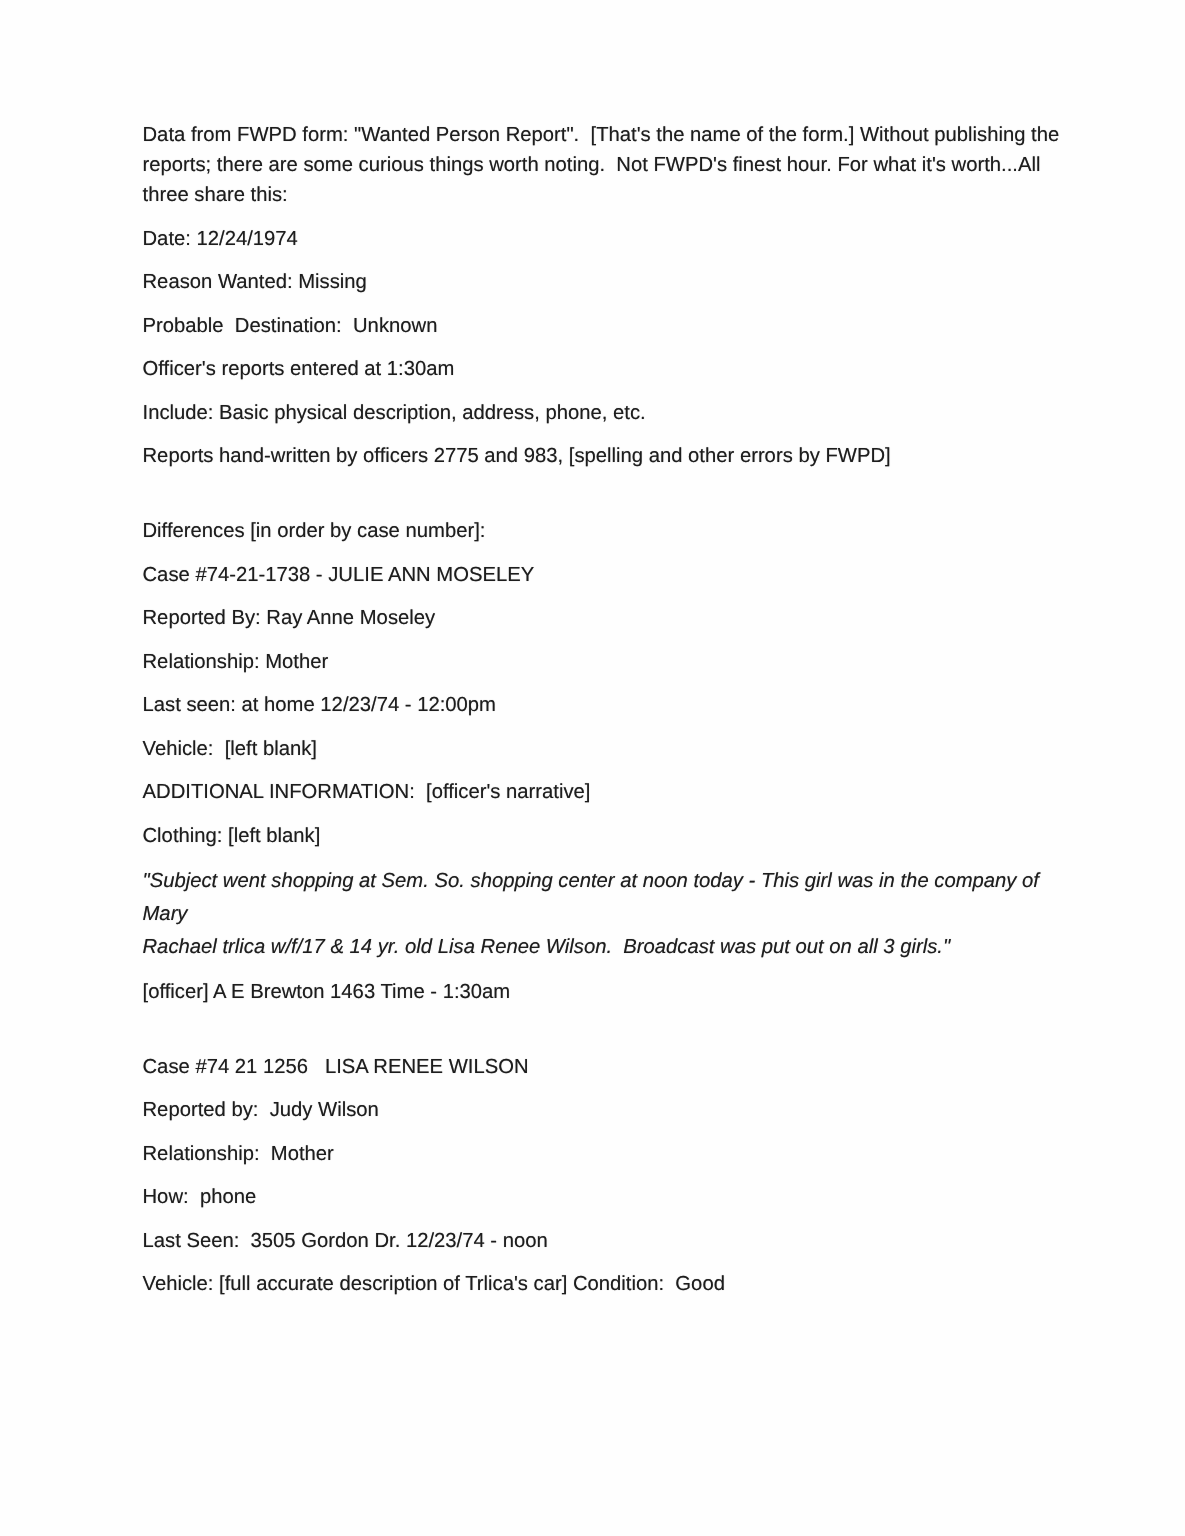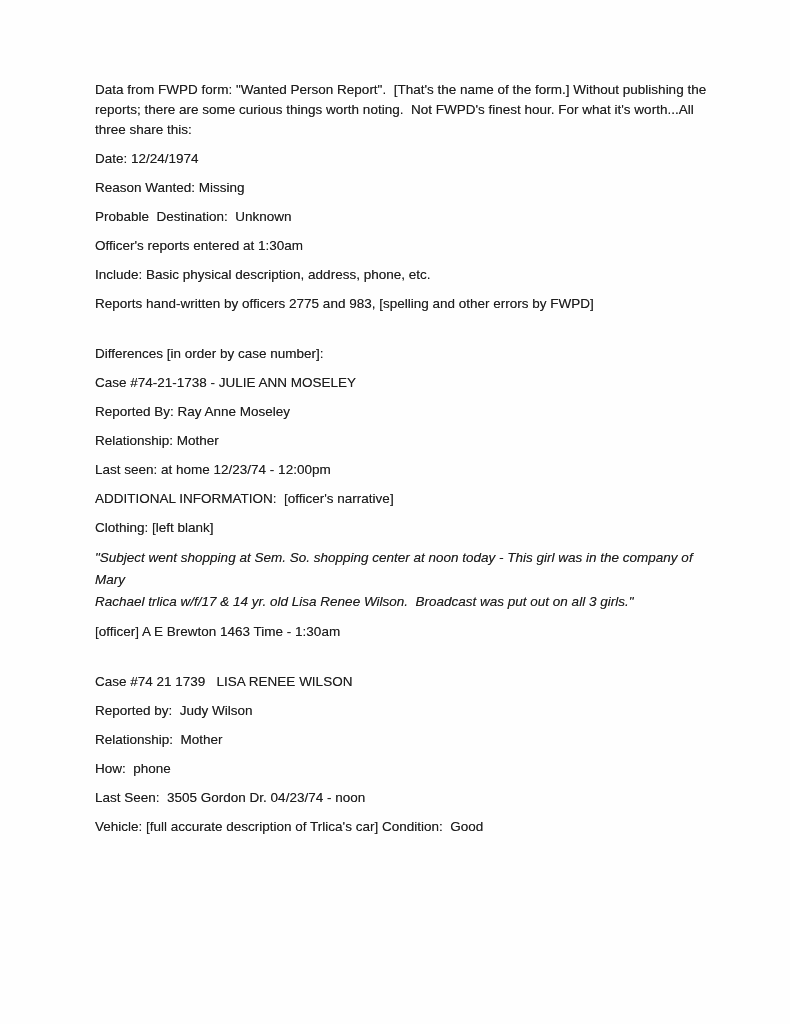--- a/index.html
+++ b/index.html
@@ -49,25 +49,26 @@
     <p>Reason Wanted: Missing</p>
     <p>Probable  Destination:  Unknown</p>
     <p>Officer's reports entered at 1:30am</p>
     <p>Include: Basic physical description, address, phone, etc.</p>
     <p>Reports hand-written by officers 2775 and 983, [spelling and other errors by FWPD]</p>
     <p class="gap-top">Differences [in order by case number]:</p>
     <p>Case #74-21-1738 - JULIE ANN MOSELEY</p>
     <p>Reported By: Ray Anne Moseley</p>
     <p>Relationship: Mother</p>
     <p>Last seen: at home 12/23/74 - 12:00pm</p>
+    <p>Vehicle:  [left blank]</p>
     <p>ADDITIONAL INFORMATION:  [officer's narrative]</p>
     <p>Clothing: [left blank]</p>
     <p class="quote">"Subject went shopping at Sem. So. shopping center at noon today - This girl was in the company of Mary
 Rachael trlica w/f/17 &amp; 14 yr. old Lisa Renee Wilson.  Broadcast was put out on all 3 girls."</p>
     <p>[officer] A E Brewton 1463 Time - 1:30am</p>
-    <p class="gap-top">Case #74 21 1739   LISA RENEE WILSON</p>
+    <p class="gap-top">Case #74 21 1256   LISA RENEE WILSON</p>
     <p>Reported by:  Judy Wilson</p>
     <p>Relationship:  Mother</p>
     <p>How:  phone</p>
-    <p>Last Seen:  3505 Gordon Dr. 04/23/74 - noon</p>
+    <p>Last Seen:  3505 Gordon Dr. 12/23/74 - noon</p>
     <p>Vehicle: [full accurate description of Trlica's car] Condition:  Good</p>
   </div>
 </div>
 
 </body></html>

